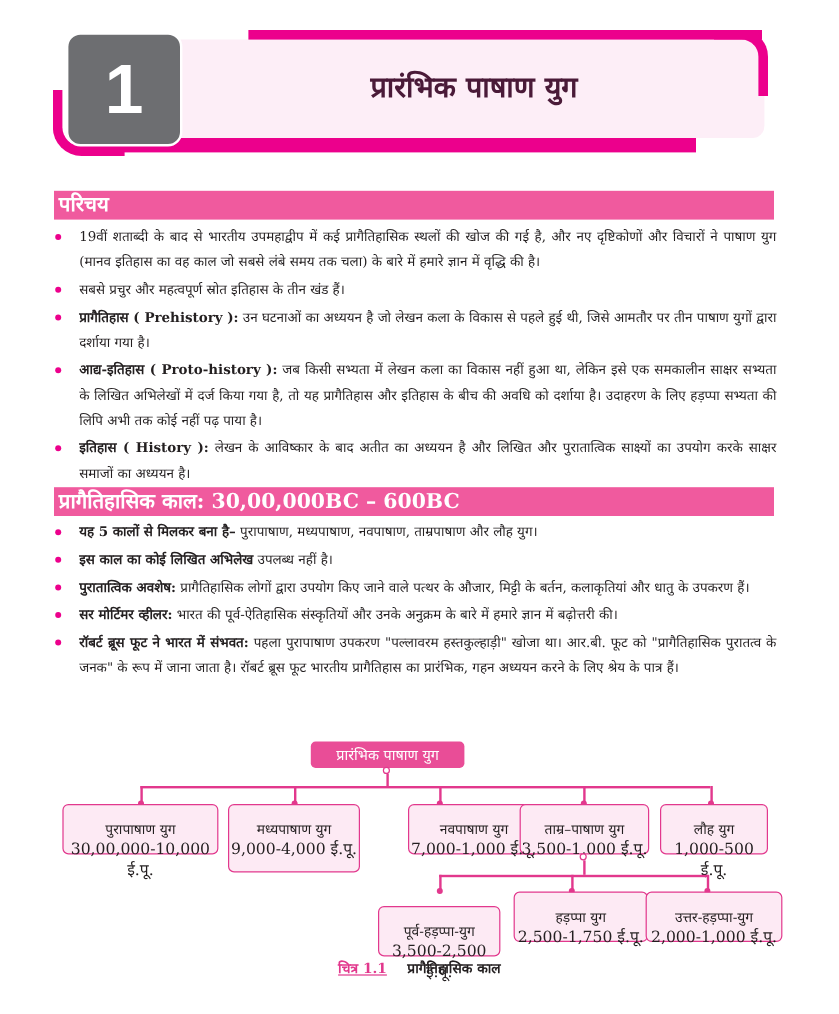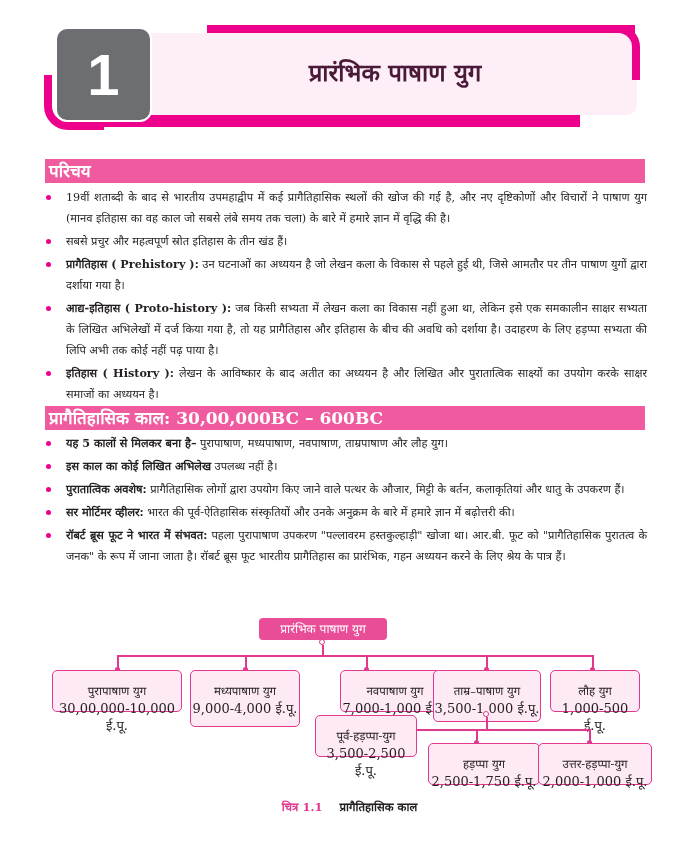--- a/index.html
+++ b/index.html
@@ -35,21 +35,21 @@
   .node { position: absolute; background: #fdeaf4; border: 1.5px solid #e2388d; border-radius: 5px;
           text-align: center; font-size: 11.5px; line-height: 17px; padding-top: 12px; color: #231f20; }
   .node .n2 { display: block; font-size: 13px; }
   .root-node { position: absolute; left: 259px; top: 618px; width: 128px; height: 22px; background: #e94d97;
                border-radius: 4px; color: #ffffff; text-align: center; font-size: 12px; line-height: 22px; }
   .line { position: absolute; background: #e2388d; }
   .pin { position: absolute; width: 5px; height: 5px; border-radius: 50%; background: #e2388d; }
   .ring { position: absolute; width: 6px; height: 6px; border-radius: 50%; background: #fff; border: 1.5px solid #e2388d; }
 
   .caption { position: absolute; left: 0; width: 699px; top: 799px; text-align: center; font-size: 11.5px; font-weight: bold; }
-  .caption .fig-no { color: #e2388d; margin-right: 13px; }
+  .caption .fig-no { color: #e2388d; margin-right: 13px; text-decoration: underline; }
 </style>
 </head>
 <body>
 
 <div>
   <div class="hdr-panel"></div>
   <div class="hdr-top-bar"></div>
   <div class="hdr-right-arc"></div>
   <div class="hdr-left-arc"></div>
   <div class="hdr-bottom-bar"></div>
@@ -97,40 +97,40 @@
     <span class="n2">30,00,000-10,000  ई.पू.</span>
   </div>
   <div class="node" style="left:190px; top:670px; width:110px; height:57px;">
     <span>मध्यपाषाण युग</span>
     <span class="n2">9,000-4,000 ई.पू.</span>
   </div>
   <div class="node" style="left:316px; top:670px; width:110px; height:42px;margin-left:24px;">
     <span>नवपाषाण युग</span>
     <span class="n2">7,000-1,000 ई.पू.</span>
   </div>
-  <div class="node" style="left:433px; top:670px; width:108px; height:52px;">
+  <div class="node" style="left:433px; top:670px; width:108px; height:42px;">
     <span>ताम्र–पाषाण युग</span>
     <span class="n2">3,500-1,000 ई.पू.</span>
   </div>
   <div class="node" style="left:550px; top:670px; width:90px; height:42px;">
     <span>लौह युग</span>
     <span class="n2">1,000-500  ई.पू.</span>
   </div>
 
   <div class="ring" style="left:483px; top:711px;"></div>
   <div class="line" style="left:486px; top:717px; width:1.5px; height:12px;"></div>
   <div class="line" style="left:366px; top:729px; width:224px; height:1.5px;"></div>
   <div class="line" style="left:366px; top:729px; width:1.5px; height:13px;"></div>
   <div class="line" style="left:476px; top:729px; width:1.5px; height:13px;"></div>
   <div class="line" style="left:589px; top:729px; width:1.5px; height:13px;"></div>
   <div class="pin" style="left:364px; top:740px;"></div>
   <div class="pin" style="left:474px; top:740px;"></div>
   <div class="pin" style="left:587px; top:740px;"></div>
 
-  <div class="node" style="left:315px; top:715px; width:102px; height:42px;">
+  <div class="node" style="left:315px; top:755px; width:102px; height:42px;">
     <span>पूर्व-हड़प्पा-युग</span>
     <span class="n2">3,500-2,500 ई.पू.</span>
   </div>
   <div class="node" style="left:428px; top:743px; width:112px; height:42px;">
     <span>हड़प्पा युग</span>
     <span class="n2">2,500-1,750  ई.पू.</span>
   </div>
   <div class="node" style="left:538px; top:743px; width:114px; height:42px;">
     <span>उत्तर-हड़प्पा-युग</span>
     <span class="n2">2,000-1,000  ई.पू.</span>

